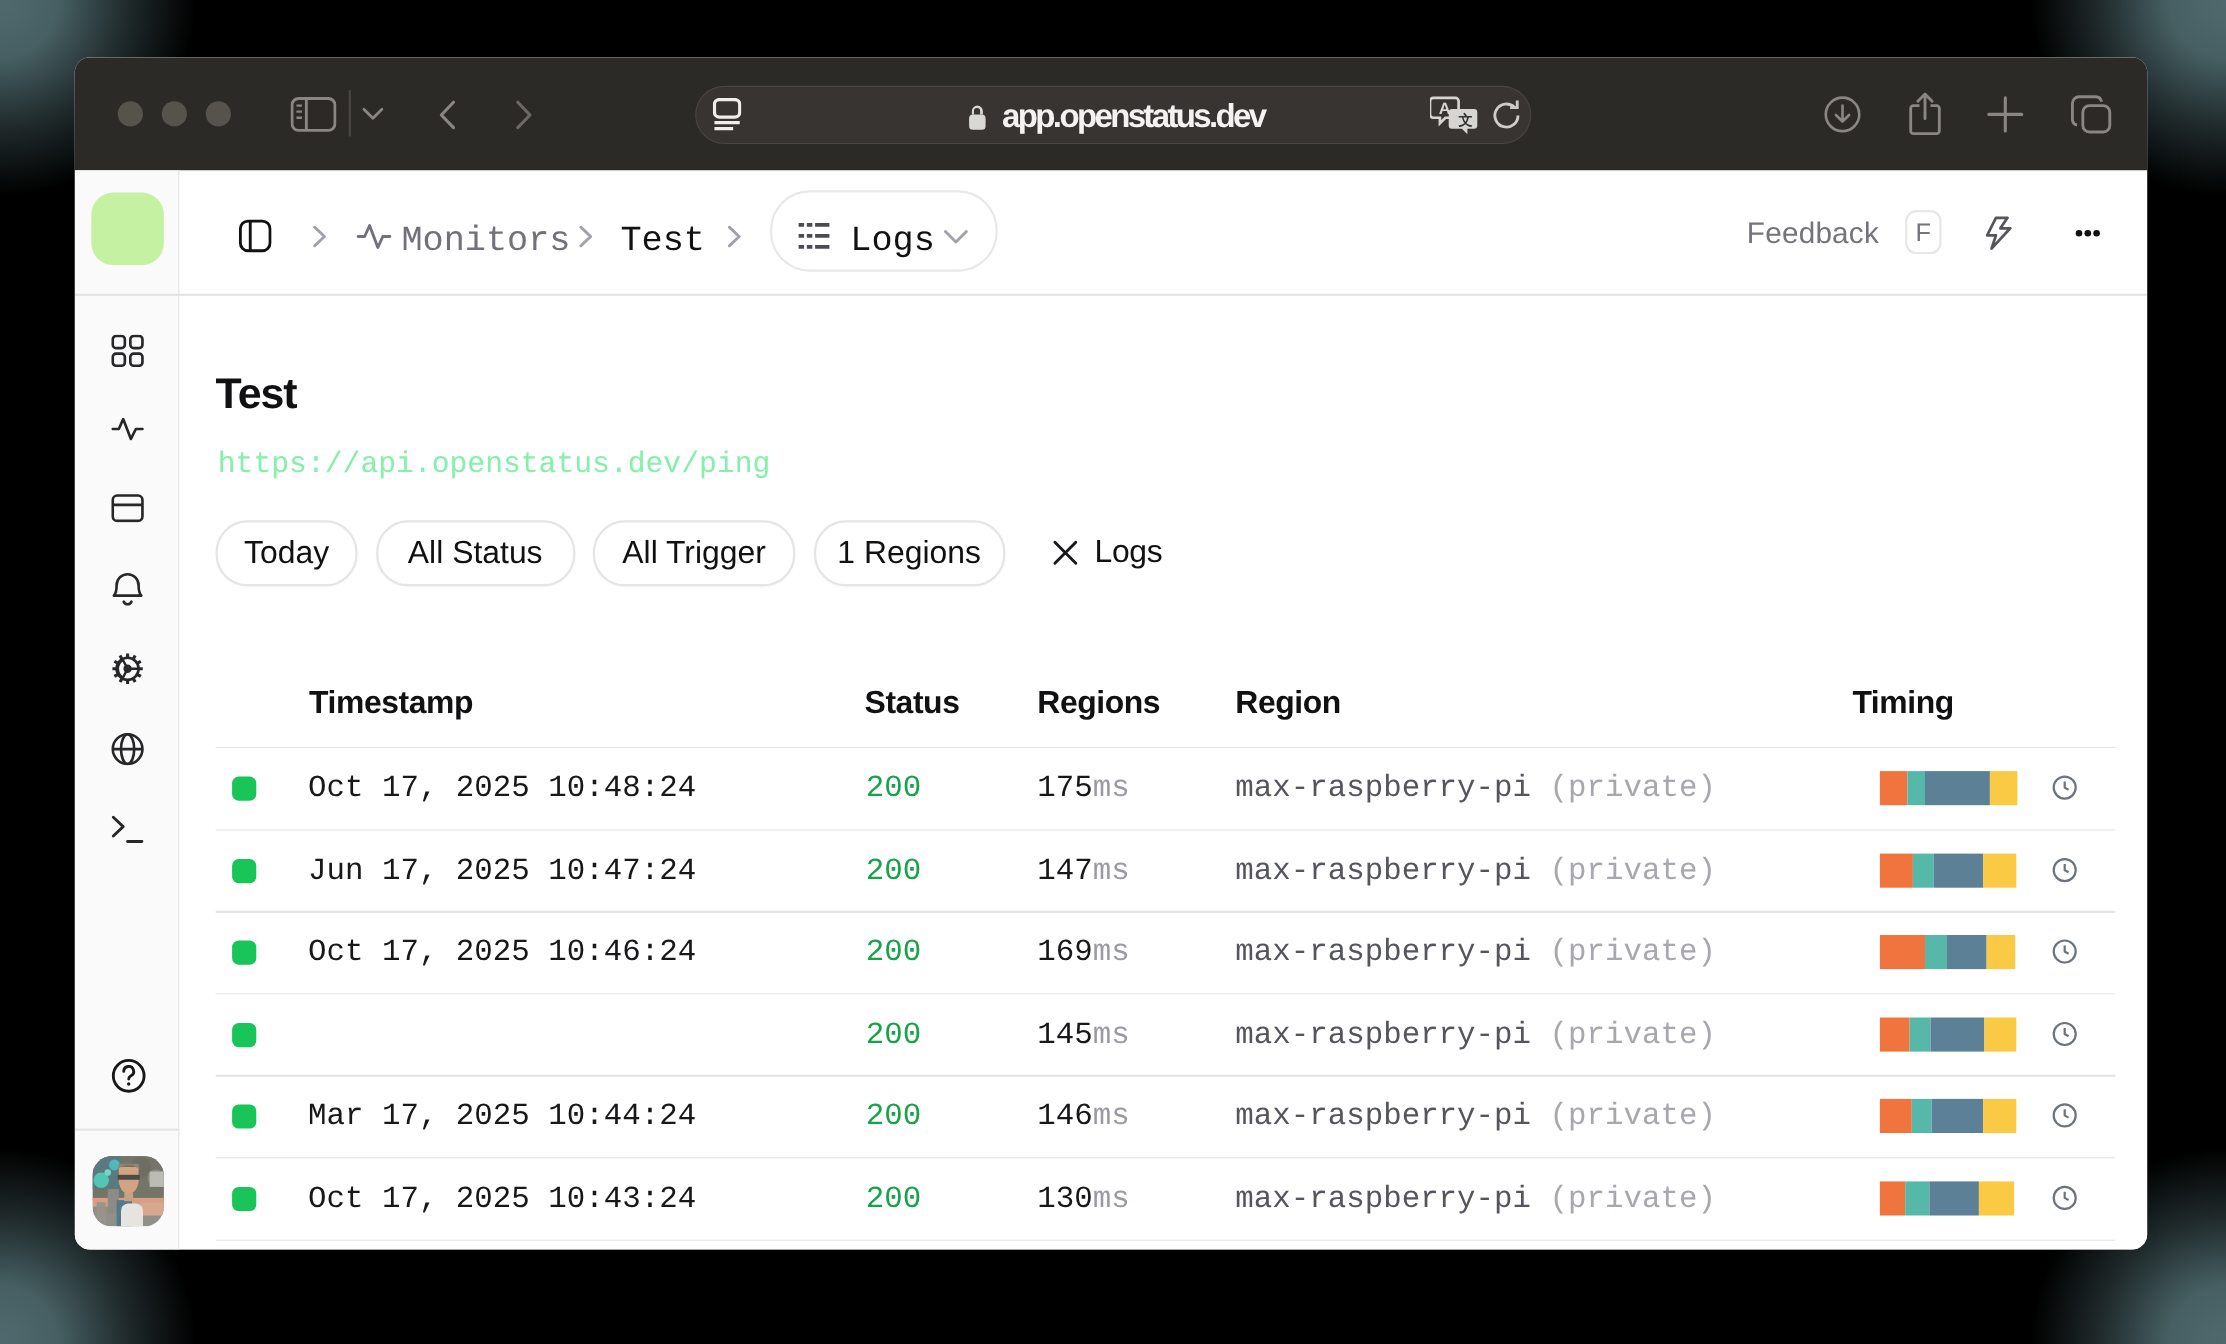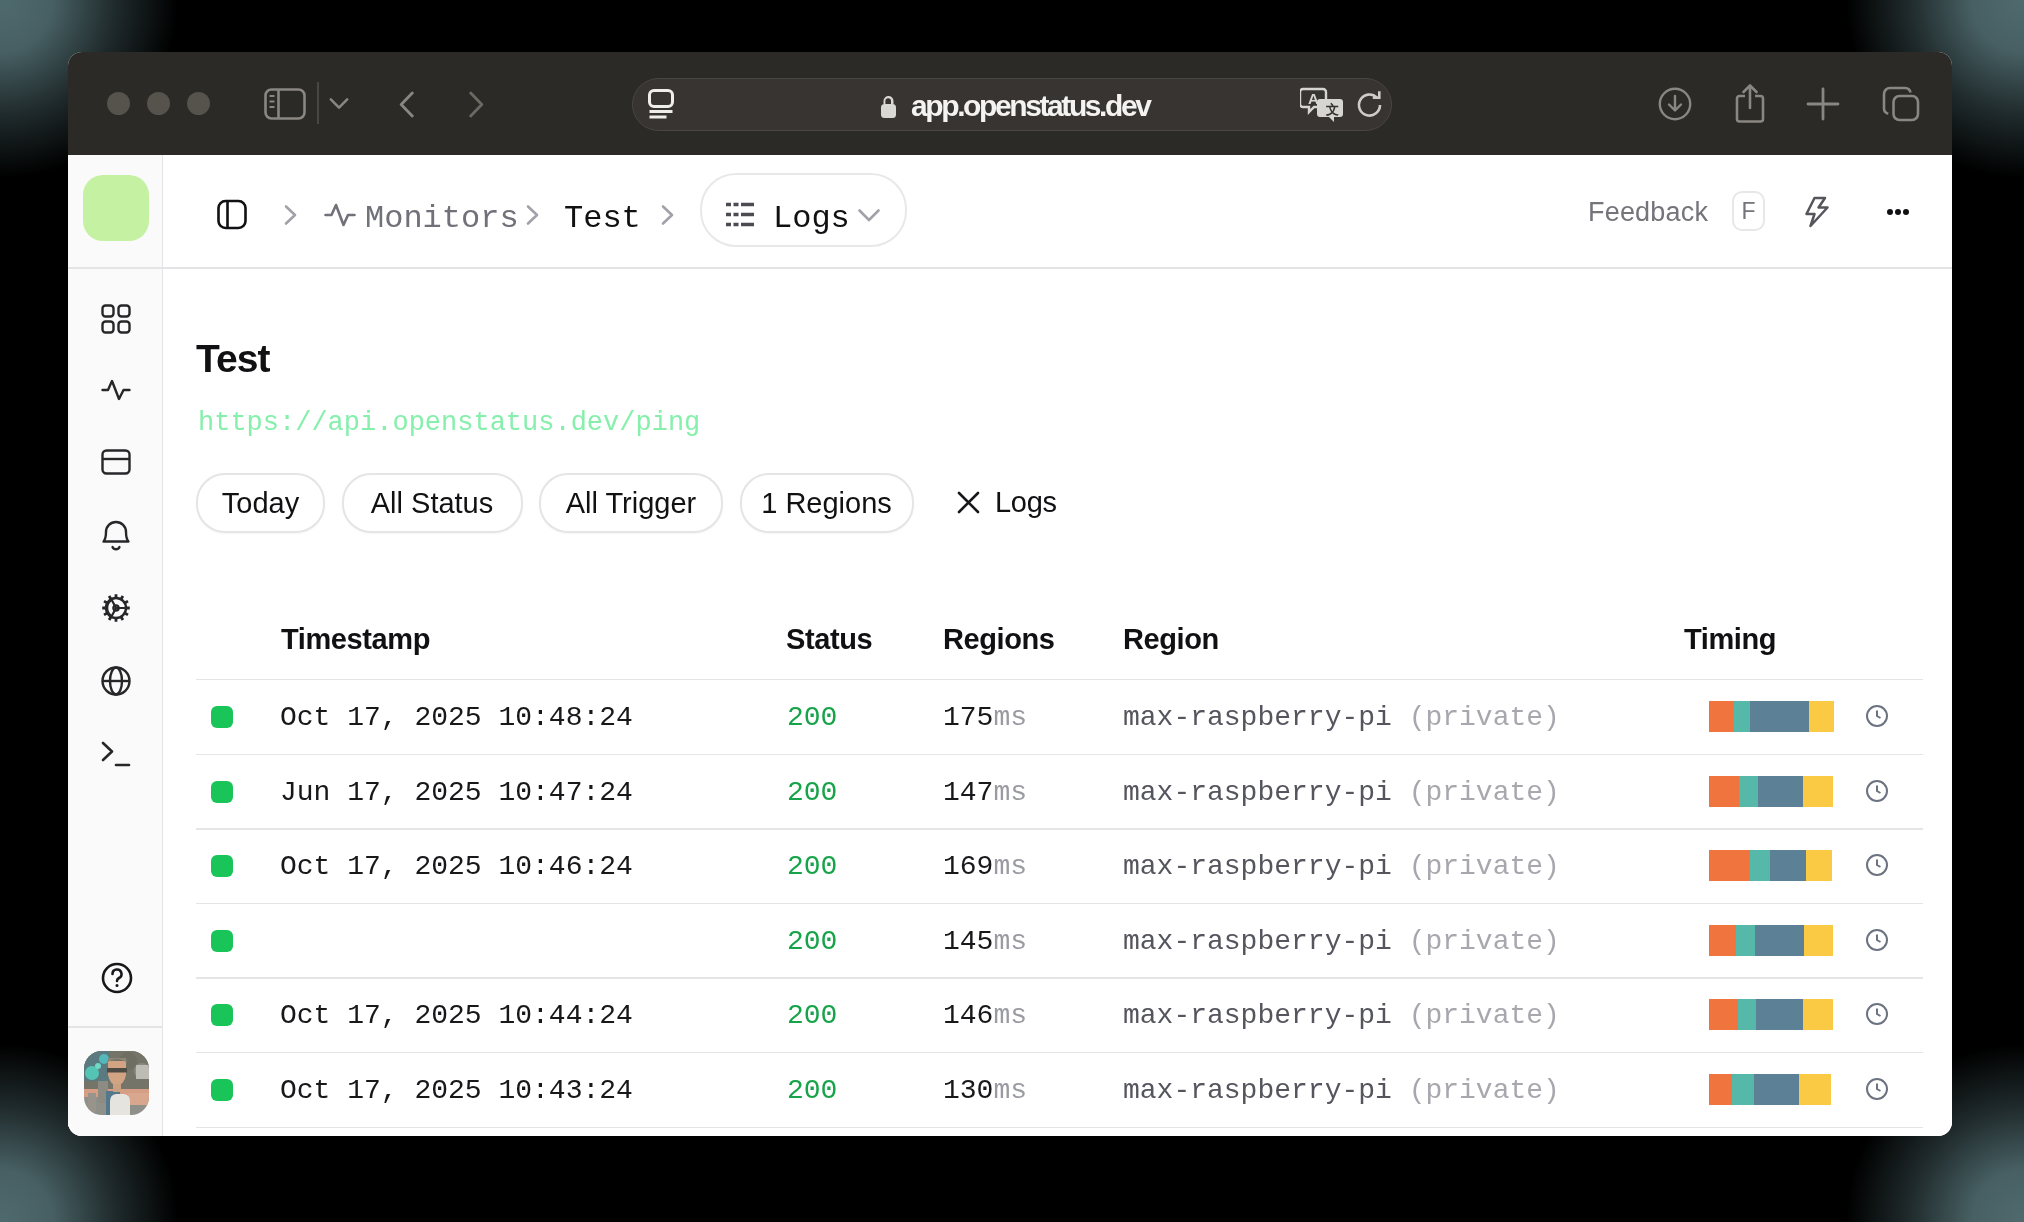--- a/index.html
+++ b/index.html
@@ -317,21 +317,21 @@
           <div class="c-sl" style="width:49px"></div>
           <div class="c-ye" style="width:29px"></div>
         </div>
     <svg class="clock" width="24" height="24" viewBox="0 0 24 24" fill="none" stroke="#6b7280" stroke-width="2">
           <circle cx="12" cy="12" r="10"></circle>
           <path d="M12 6.5v5.5l3.5 2"></path>
         </svg>
   </div>
   <div class="row" style="top:925.4px;">
     <div class="gsq"></div>
-    <div class="cell ts mono">Oct 17, 2025 10:44:24</div>
+    <div class="cell ts mono">Mar 17, 2025 10:44:24</div>
     <div class="cell st mono">200</div>
     <div class="cell lat mono">146<span>ms</span></div>
     <div class="cell reg mono">max-raspberry-pi <span>(private)</span></div>
     <div class="tbar">
           <div class="c-or" style="width:29px"></div>
           <div class="c-te" style="width:18px"></div>
           <div class="c-sl" style="width:47px"></div>
           <div class="c-ye" style="width:30px"></div>
         </div>
     <svg class="clock" width="24" height="24" viewBox="0 0 24 24" fill="none" stroke="#6b7280" stroke-width="2">

